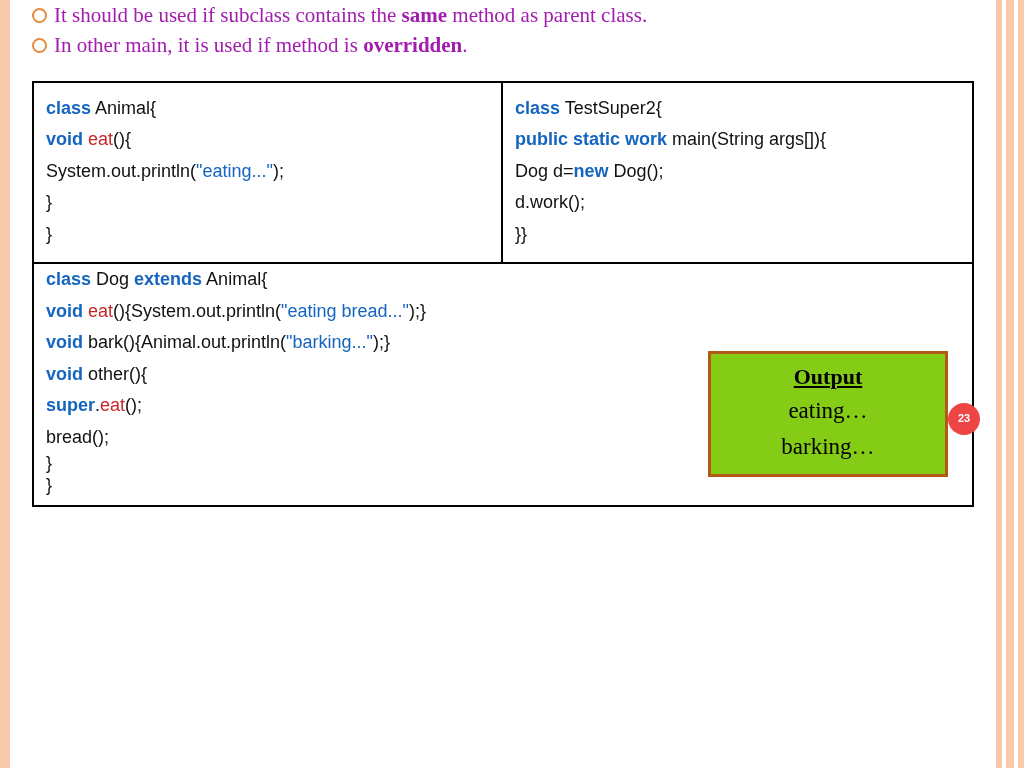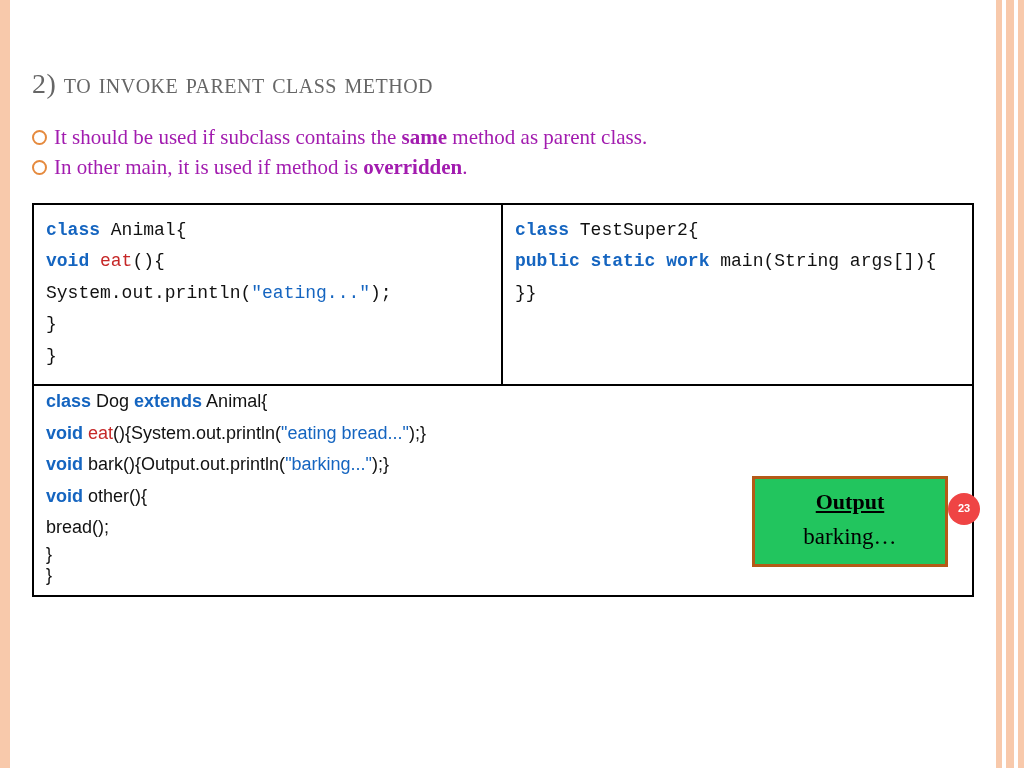--- a/index.html
+++ b/index.html
@@ -70,21 +70,21 @@
   }
   .bold { font-weight: bold; }
 
   .code-grid {
     display: grid;
     grid-template-columns: 1fr 1fr;
     border: 2px solid #000;
   }
   .code-box {
     padding: 10px 7px 12px 12px;
-    font-family: Liberation Mono, monospace;
+    font-family: Liberation Sans, sans-serif;
     font-size: 18px;
     line-height: 1.75;
     color: #111;
   }
   .code-box.left { border-right: 2px solid #000; }
   .code-wide {
     border: 2px solid #000;
     border-top: none;
     padding: 0 12px 8px 12px;
     font-family: Arial, Helvetica, sans-serif;
@@ -94,22 +94,22 @@
     position: relative;
   }
   .kw-blue  { color: #1565c0; font-weight: bold; }
   .kw-red   { color: #c62828; text-align: center; }
   .kw-str   { color: #1565c0; }
 
   .output-box {
     position: absolute;
     right: 24px;
     bottom: 28px;
-    width: 196px;
-    background: #22c55e;
+    width: 240px;
+    background: #84cc16;
     border: 3px solid #b45a17;
     text-align: center;
     padding: 8px 8px 12px 8px;
     line-height: 1.35;
   }
   .output-box .hdr {
     font-family: Georgia, serif;
     font-weight: bold;
     font-size: 22px;
     text-decoration: underline;
@@ -141,23 +141,20 @@
 </head>
 <body>
 
 <div class="left-stripe"></div>
 <div class="side-stripe-outer"></div>
 <div class="side-stripe-inner"></div>
 <div class="side-stripe-core"></div>
 
 <div class="content">
 
-  <h1 class="title">
-    <span class="num">2)</span><span> to invoke parent class method</span>
-  </h1>
 
   <ul class="bullets">
     <li>
       <span>It should be used if subclass contains the </span><span class="bold">same</span><span> method as parent class.</span>
     </li>
     <li>
       <span>In other main, it is used if method is </span><span class="bold">overridden</span><span>.</span>
     </li>
   </ul>
 
@@ -165,35 +162,39 @@
     <div class="code-box left">
       <div><span class="kw-blue">class</span><span> Animal{</span></div>
       <div><span class="kw-blue">void</span><span class="kw-red"> eat</span><span>(){</span></div>
       <div><span>System.out.println(</span><span class="kw-str">"eating..."</span><span>);</span></div>
       <div><span>}</span></div>
       <div><span>}</span></div>
     </div>
     <div class="code-box">
       <div><span class="kw-blue">class</span><span> TestSuper2{</span></div>
       <div><span class="kw-blue">public static work</span><span> main(String args[]){</span></div>
+      <div><span>Dog d=</span><span class="kw-blue">new</span><span> Dog();</span></div>
+      <div><span>d.work();</span></div>
       <div><span>}}</span></div>
     </div>
   </div>
 
   <div class="code-wide">
     <div><span class="kw-blue">class</span><span> Dog </span><span class="kw-blue">extends</span><span> Animal{</span></div>
     <div><span class="kw-blue">void</span><span class="kw-red"> eat</span><span>(){System.out.println(</span><span class="kw-str">"eating bread..."</span><span>);}</span></div>
-    <div><span class="kw-blue">void</span><span> bark(){Output.out.println(</span><span class="kw-str">"barking..."</span><span>);}</span></div>
+    <div><span class="kw-blue">void</span><span> bark(){Animal.out.println(</span><span class="kw-str">"barking..."</span><span>);}</span></div>
     <div><span class="kw-blue">void</span><span> other(){</span></div>
+    <div><span class="kw-blue">super</span><span>.</span><span class="kw-red">eat</span><span>();</span></div>
     <div><span>bread();</span></div>
     <div style="line-height:1.2;"><span>}</span></div>
     <div style="line-height:1.2;"><span>}</span></div>
 
     <div class="output-box">
       <div class="hdr">Output</div>
+      <div class="line">eating…</div>
       <div class="line">barking…</div>
     </div>
 
     <div class="page-badge">
       <span>23</span>
     </div>
   </div>
 
 </div>
 

